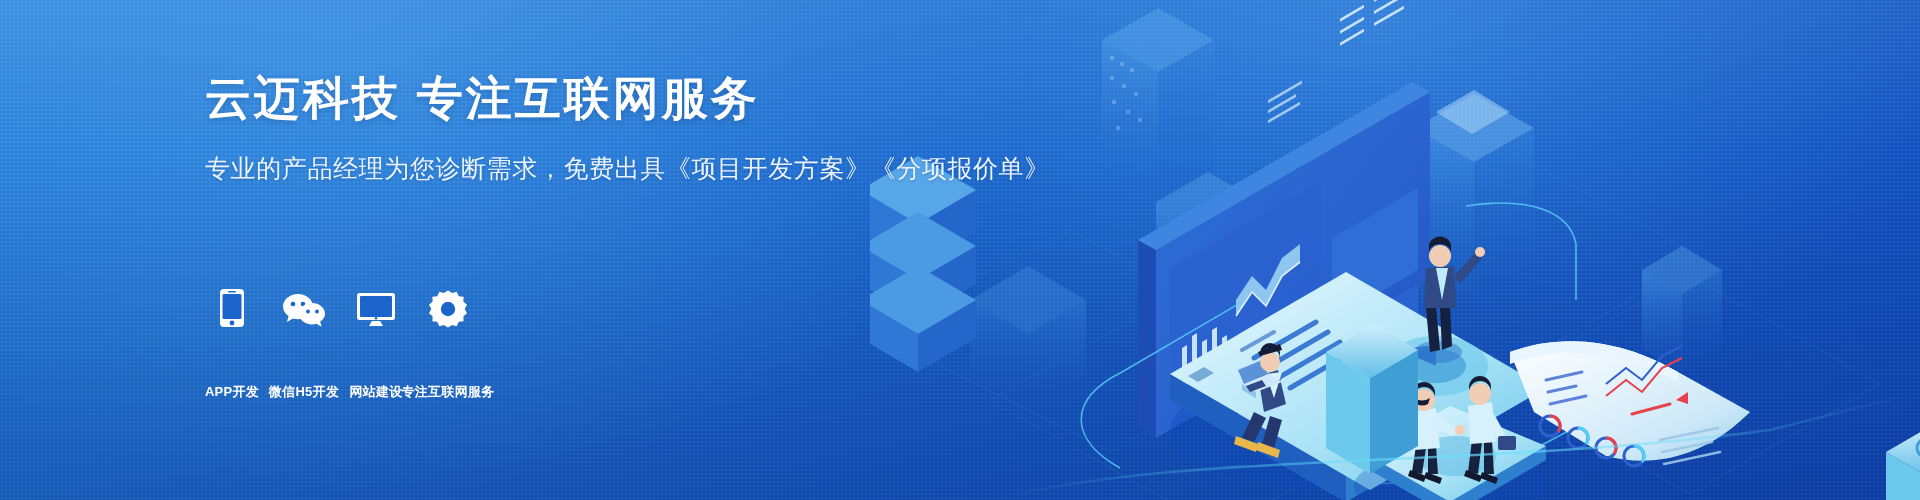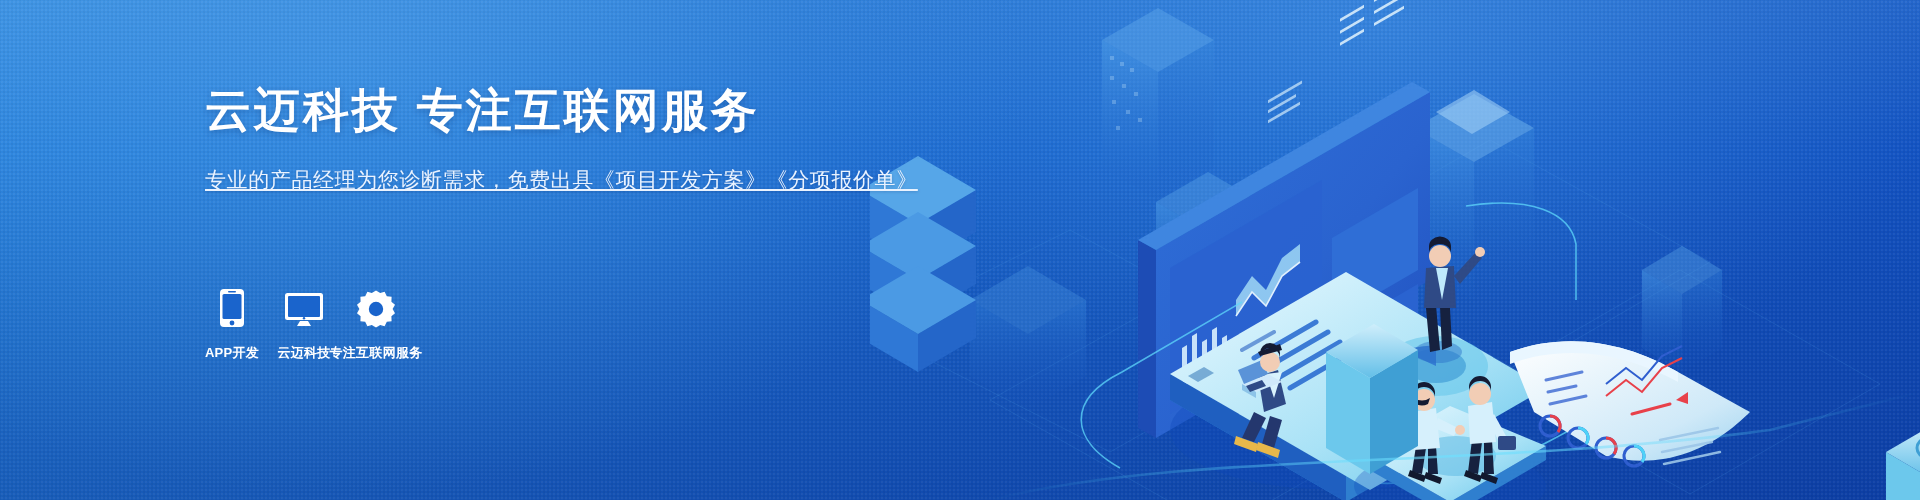--- a/index.html
+++ b/index.html
@@ -28,38 +28,37 @@
     background-position:0 0, 2px 2px;
     pointer-events:none;
   }
   #vign {
     position:absolute; inset:0;
     background:linear-gradient(to bottom, rgba(255,255,255,0.05) 0%, rgba(255,255,255,0) 30%, rgba(0,0,0,0.10) 100%);
     pointer-events:none;
   }
 
   
-  #copy { position:absolute; left:205px; top:84px; width:700px; z-index:6; }
+  #copy { position:absolute; left:205px; top:72px; width:700px; z-index:6; }
 
   #title {
     font-size:46px; font-weight:bold; color:#ffffff;
     letter-spacing:3px; line-height:1.15; white-space:nowrap;
     text-shadow:0 2px 6px rgba(0,30,90,0.25);
   }
   #subwrap { margin-top:26px; }
   .subline {
-    font-size:21px; color:#eaf3ff; line-height:34px;
+    font-size:25px; color:#eaf3ff; line-height:34px;
     letter-spacing:0.6px; white-space:nowrap;
     text-shadow:0 1px 3px rgba(0,30,90,0.22);
-    text-decoration:underline;
   }
 
   
   #icons { position:absolute; left:196px; top:286px; display:flex; z-index:6; }
-  .ic-cell { width:72px; display:flex; flex-direction:column; align-items:center; }
+  .ic-cell { width:72px; display:flex; flex-direction:column; align-items:center;gap:39px; }
   .ic-glyph { height:42px; display:flex; align-items:flex-end; justify-content:center; }
   .ic-glyph svg { display:block; }
   .ic-label {
     margin-top:16px; font-size:13px; color:#ffffff; font-weight:bold;
     white-space:nowrap; letter-spacing:0.3px;
   }
 
   
   #art { position:absolute; right:0; top:0; width:1050px; height:500px; z-index:3; }
   #art svg { display:block; }
@@ -443,31 +442,44 @@
           <rect x="1" y="1" width="24" height="38" rx="4" fill="#ffffff"></rect>
           <rect x="3.5" y="6" width="19" height="25" rx="1.6" fill="#1a64cc"></rect>
           <rect x="9" y="3" width="8" height="1.6" rx="0.8" fill="#1a64cc"></rect>
           <circle cx="13" cy="35" r="2.4" fill="#1a64cc"></circle>
         </svg>
       </div>
       <div class="ic-label">APP开发</div>
     </div>
 
 
+    <div class="ic-cell">
+      <div class="ic-glyph">
+        <svg width="44" height="38" viewBox="0 0 44 38">
+          <path d="M16 4 C 7.7 4, 1 9.6, 1 16.5 C 1 20.4, 3.2 23.8, 6.6 26 L 5 32 L 11 28.6 C 12.6 29, 14.3 29.2, 16 29.2 C 24.3 29.2, 31 23.6, 31 16.5 C 31 9.6, 24.3 4, 16 4 Z" fill="#ffffff"></path>
+          <circle cx="11" cy="14" r="2.3" fill="#1a64cc"></circle>
+          <circle cx="21" cy="14" r="2.3" fill="#1a64cc"></circle>
+          <path d="M30 13 C 22.8 13, 17 17.8, 17 23.7 C 17 29.6, 22.8 34.4, 30 34.4 C 31.5 34.4, 33 34.2, 34.4 33.8 L 39.6 36.8 L 38.2 31.6 C 41.1 29.7, 43 26.9, 43 23.7 C 43 17.8, 37.2 13, 30 13 Z" fill="#ffffff"></path>
+          <circle cx="26" cy="21.5" r="1.9" fill="#1a64cc"></circle>
+          <circle cx="35" cy="21.5" r="1.9" fill="#1a64cc"></circle>
+        </svg>
+      </div>
+      <div class="ic-label">微信H5开发</div>
+    </div>
 
     <div class="ic-cell">
       <div class="ic-glyph">
         <svg width="40" height="36" viewBox="0 0 40 36">
           <rect x="1" y="1" width="38" height="27" rx="2.5" fill="#ffffff"></rect>
           <rect x="4" y="4" width="32" height="21" rx="1" fill="#1a64cc"></rect>
           <circle cx="20" cy="26.2" r="1.2" fill="#1a64cc"></circle>
           <path d="M13 34 L 27 34 L 24 29 L 16 29 Z" fill="#ffffff"></path>
         </svg>
       </div>
-      <div class="ic-label">云迈科技</div>
+      <div class="ic-label">网站建设</div>
     </div>
 
     <div class="ic-cell">
       <div class="ic-glyph">
         <svg width="38" height="38" viewBox="0 0 38 38">
           <path d="M19 0.5 L23.2 3.1 L27.6 1.8 L29.8 6.2 L34.6 6.8 L34.4 11.8 L38 14.8 L35.6 19 L38 23.2 L34.4 26.2 L34.6 31.2 L29.8 31.8 L27.6 36.2 L23.2 34.9 L19 37.5 L14.8 34.9 L10.4 36.2 L8.2 31.8 L3.4 31.2 L3.6 26.2 L0 23.2 L2.4 19 L0 14.8 L3.6 11.8 L3.4 6.8 L8.2 6.2 L10.4 1.8 L14.8 3.1 Z" fill="#ffffff"></path>
           <circle cx="19" cy="19" r="7.2" fill="#1a64cc"></circle>
         </svg>
       </div>
       <div class="ic-label">专注互联网服务</div>

